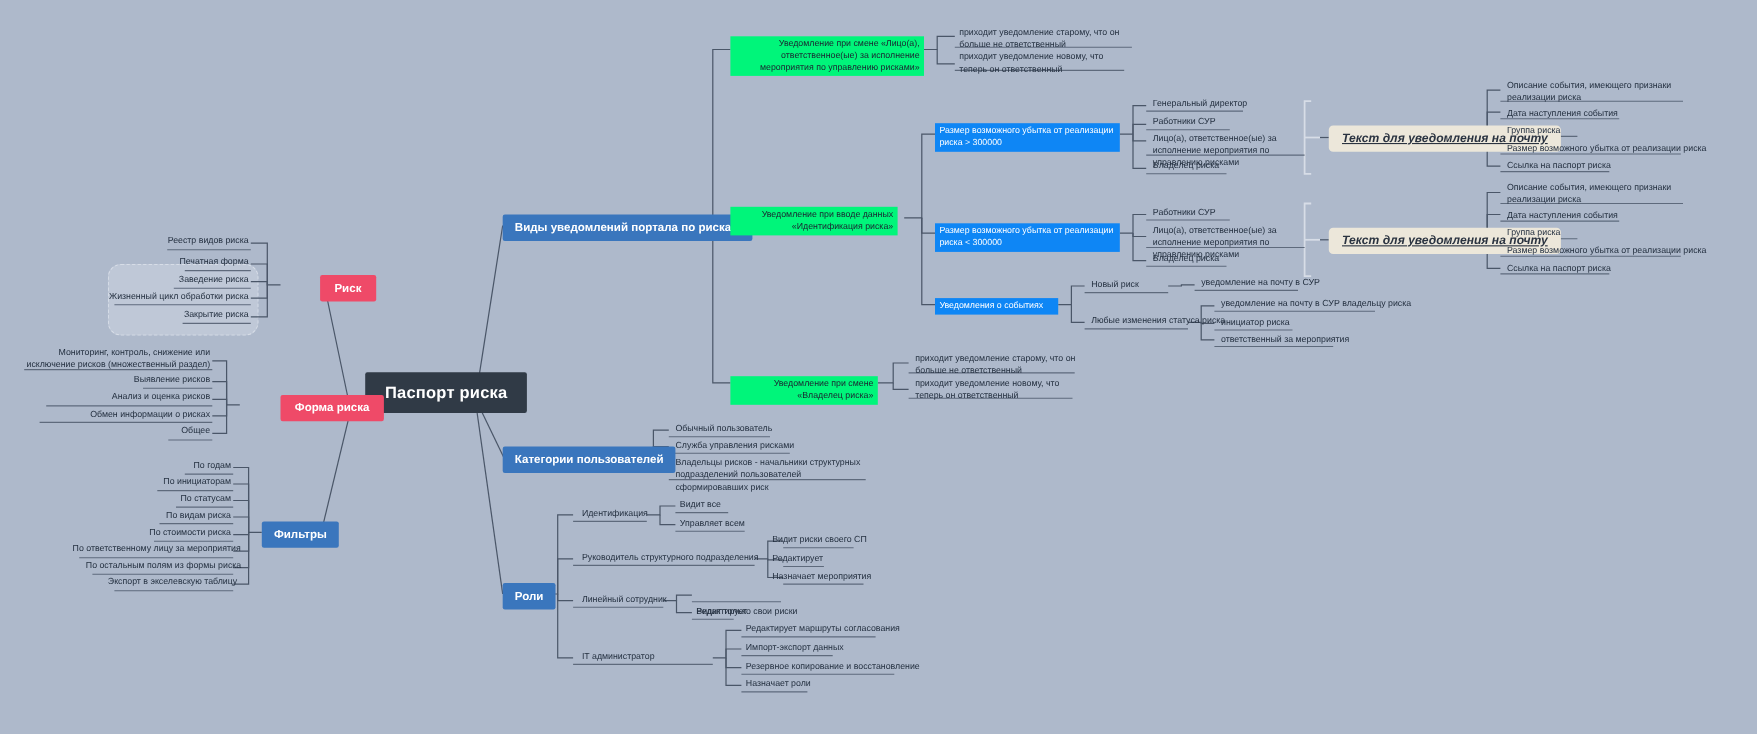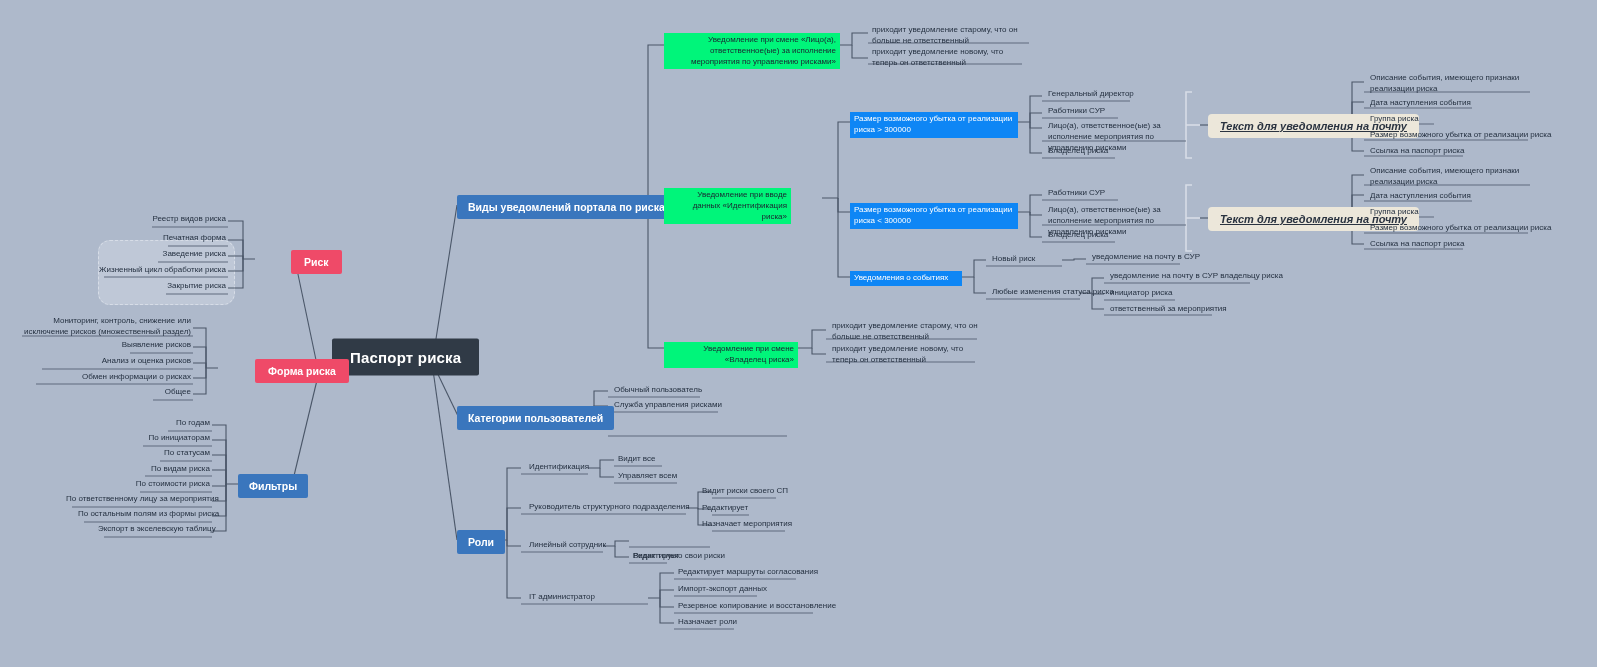--- a/index.html
+++ b/index.html
@@ -287,20 +287,21 @@
   <div class="node leaf r nw" style="left:110px;top:433px;width:102px;">По инициаторам</div>
   <div class="node leaf r nw" style="left:110px;top:448px;width:102px;">По статусам</div>
   <div class="node leaf r nw" style="left:110px;top:464px;width:102px;">По видам риска</div>
   <div class="node leaf r nw" style="left:104px;top:479px;width:108px;">По стоимости риска</div>
   <div class="node leaf r nw" style="left:64px;top:494px;width:148px;">По ответственному лицу за мероприятия</div>
   <div class="node leaf r nw" style="left:76px;top:509px;width:136px;">По остальным полям из формы риска</div>
   <div class="node leaf r nw" style="left:96px;top:524px;width:116px;">Экспорт в экселевскую таблицу</div>
 
   <div class="node leaf nw" style="left:612px;top:385px;">Обычный пользователь</div>
   <div class="node leaf nw" style="left:612px;top:400px;">Служба управления рисками</div>
+  <div class="node leaf" style="left:612px;top:416px;width:176px;">Владельцы рисков - начальники структурных подразделений пользователей сформировавших риск</div>
 
   <div class="node leaf nw" style="left:527px;top:462px;">Идентификация</div>
   <div class="node leaf nw" style="left:616px;top:454px;">Видит все</div>
   <div class="node leaf nw" style="left:616px;top:471px;">Управляет всем</div>
 
   <div class="node leaf nw" style="left:527px;top:502px;">Руководитель структурного подразделения</div>
   <div class="node leaf nw" style="left:700px;top:486px;">Видит риски своего СП</div>
   <div class="node leaf nw" style="left:700px;top:503px;">Редактирует</div>
   <div class="node leaf nw" style="left:700px;top:519px;">Назначает мероприятия</div>
 
@@ -311,21 +312,21 @@
   <div class="node leaf nw" style="left:527px;top:592px;">IT администратор</div>
   <div class="node leaf nw" style="left:676px;top:567px;">Редактирует маршруты согласования</div>
   <div class="node leaf nw" style="left:676px;top:584px;">Импорт-экспорт данных</div>
   <div class="node leaf nw" style="left:676px;top:601px;">Резервное копирование и восстановление</div>
   <div class="node leaf nw" style="left:676px;top:617px;">Назначает роли</div>
 
   <div class="node hl-green" style="left:664px;top:33px;width:176px;">Уведомление при смене «Лицо(а), ответственное(ые) за исполнение мероприятия по управлению рисками»</div>
   <div class="node leaf" style="left:870px;top:25px;width:162px;">приходит уведомление старому, что он больше не ответственный</div>
   <div class="node leaf" style="left:870px;top:47px;width:162px;">приходит уведомление новому, что теперь он ответственный</div>
 
-  <div class="node hl-green" style="left:664px;top:188px;width:127px;">Уведомление при вводе данных «Идентификация риска»</div>
+  <div class="node hl-green" style="left:664px;top:188px;width:152px;">Уведомление при вводе данных «Идентификация риска»</div>
 
   <div class="node hl-blue" style="left:850px;top:112px;width:168px;">Размер возможного убытка от реализации риска &gt; 300000</div>
   <div class="node leaf nw" style="left:1046px;top:89px;">Генеральный директор</div>
   <div class="node leaf nw" style="left:1046px;top:106px;">Работники СУР</div>
   <div class="node leaf" style="left:1046px;top:121px;width:144px;">Лицо(а), ответственное(ые) за исполнение мероприятия по управлению рисками</div>
   <div class="node leaf nw" style="left:1046px;top:146px;">Владелец риска</div>
 
   <div class="node cream" style="left:1208px;top:114px;">Текст для уведомления на почту</div>
   <div class="node leaf" style="left:1368px;top:73px;width:170px;">Описание события, имеющего признаки реализации риска</div>
   <div class="node leaf nw" style="left:1368px;top:98px;">Дата наступления события</div>

